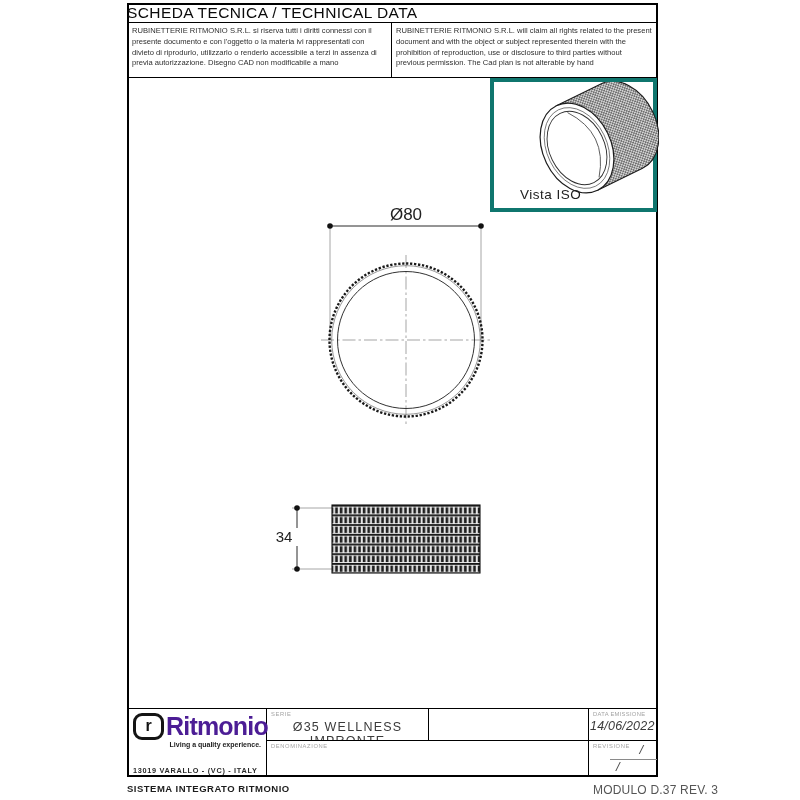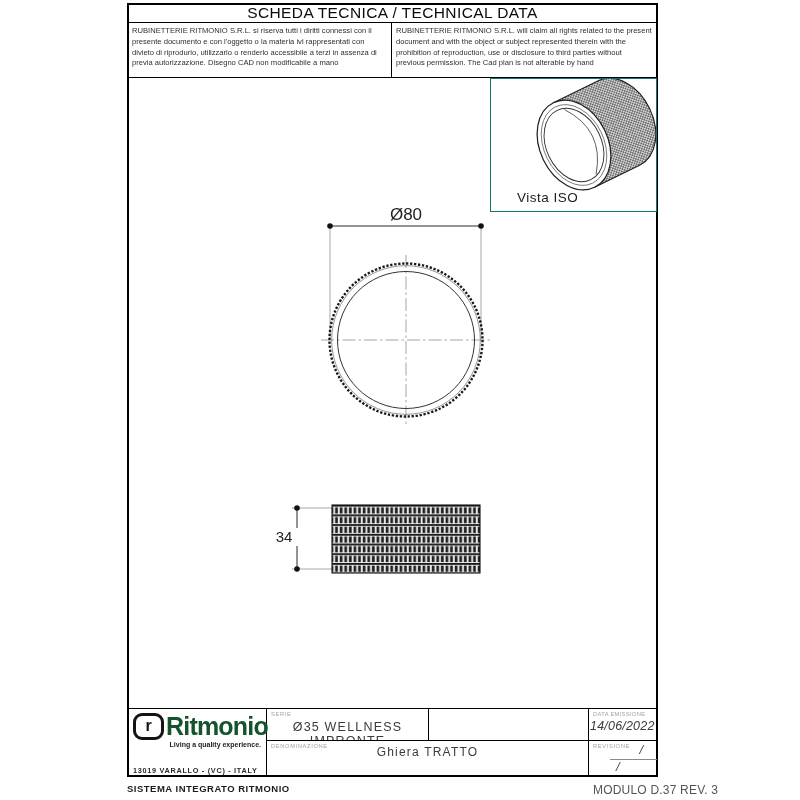--- a/index.html
+++ b/index.html
@@ -1,40 +1,40 @@
 <!DOCTYPE html>
 <html><head>
 <meta charset="utf-8">
 <style>
   * { margin:0; padding:0; box-sizing:border-box; }
   html,body { width:800px; height:800px; background:#fff; font-family:"Liberation Sans", sans-serif; color:#111; }
   .page { position:relative; width:800px; height:800px; background:#fff; overflow:hidden; }
   .frame { position:absolute; left:127px; top:3px; width:531px; height:774px; border:2.5px solid #000; background:#fff; }
   .ln { position:absolute; background:#000; }
   .ln-gray { position:absolute; background:#8a8a8a; }
-  .sheet-title { position:absolute; left:127px; top:4px; width:531px; height:18px; text-align:center;
+  .sheet-title { position:absolute; left:127px; top:4px; width:531px; height:18px; 
                  font-size:15.5px; letter-spacing:0.4px; color:#0a0a0a; }
   .disclaimer { position:absolute; top:26px; font-size:7.6px; line-height:1.42; color:#2e2e2e; text-align:left; }
   .disc-it { left:132px; width:254px; }
   .disc-en { left:396px; width:256px; }
-  .iso-box { position:absolute; left:490px; top:78px; width:167px; height:134px; border:1px solid #0f766e; background:#fff; }
+  .iso-box { position:absolute; left:490px; top:78px; width:167px; height:134px; border:4px solid #0f766e; background:#fff; }
   .iso-label { position:absolute; left:26px; bottom:6px; font-size:13.5px; color:#222; letter-spacing:0.5px; }
   .abs { position:absolute; }
   
   .cell-label { position:absolute; left:3px; top:2px; font-size:5.8px; letter-spacing:0.6px; color:#a3a3a3; }
   .cad { color:#3a3a3a; letter-spacing:1.2px; }
   .tb-cell { position:absolute; overflow:hidden; }
   .tb-value { width:100%; text-align:center; }
   
   .logo-wrap { position:absolute; left:133px; top:713px; width:130px; }
   .logo-row { display:flex; align-items:center; }
   .logo-mark { width:31px; height:27px; border:3.2px solid #141414; border-radius:9px;
                display:flex; align-items:center; justify-content:center; flex:0 0 auto; }
   .logo-mark span { font-size:16px; font-weight:bold; color:#141414; line-height:1; margin-top:-2px; }
-  .logo-name { font-size:25px; font-weight:bold; letter-spacing:-0.8px; color:#14532d; line-height:1; margin-left:2px; }
+  .logo-name { font-size:25px; font-weight:bold; letter-spacing:-0.8px; color:#4c1d95; line-height:1; margin-left:2px; }
   .logo-tagline { font-size:7px; font-weight:bold; color:#1d1d1d; text-align:right; width:128px; margin-top:1px; }
   .logo-address { font-size:7.3px; font-weight:bold; letter-spacing:0.7px; color:#2b2b2b; margin-top:18px; }
   .rev-slash { position:absolute; font-size:13px; font-style:italic; color:#4a4a4a; }
   .footer-center { position:absolute; left:127px; top:783px; width:531px; 
                    font-size:9.5px; font-weight:bold; letter-spacing:0.5px; color:#1c1c1c; }
   .footer-right { position:absolute; left:593px; top:783px; font-size:12px; color:#555; letter-spacing:0.2px; }
   svg text { font-family:"Liberation Sans", sans-serif; }
 </style>
 </head>
 <body>
@@ -132,21 +132,20 @@
   </div>
 
 
   <div class="tb-cell" style="left:590px; top:709px; width:89px; height:31px;">
     <div class="cell-label" style="letter-spacing:0.3px;">DATA EMISSIONE</div>
     <div class="cad" style="margin-top:10px; font-size:12.5px; letter-spacing:0.2px; font-style:italic;">14/06/2022</div>
   </div>
 
   <div class="tb-cell" style="left:268px; top:741px; width:319px; height:35px;">
     <div class="cell-label">DENOMINAZIONE</div>
-    <div class="tb-value cad" style="margin-top:4px; font-size:12px;">Ghiera TRATTO</div>
   </div>
 
   <div class="tb-cell" style="left:590px; top:741px; width:67px; height:35px;">
     <div class="cell-label">REVISIONE</div>
     <div class="rev-slash" style="right:14px; top:1px;">/</div>
     <div class="ln-gray" style="left:20px; top:18px; width:47px; height:1px;"></div>
     <div class="rev-slash" style="left:26px; top:18px;">/</div>
   </div>
 
   <div class="footer-center">SISTEMA INTEGRATO RITMONIO</div>

